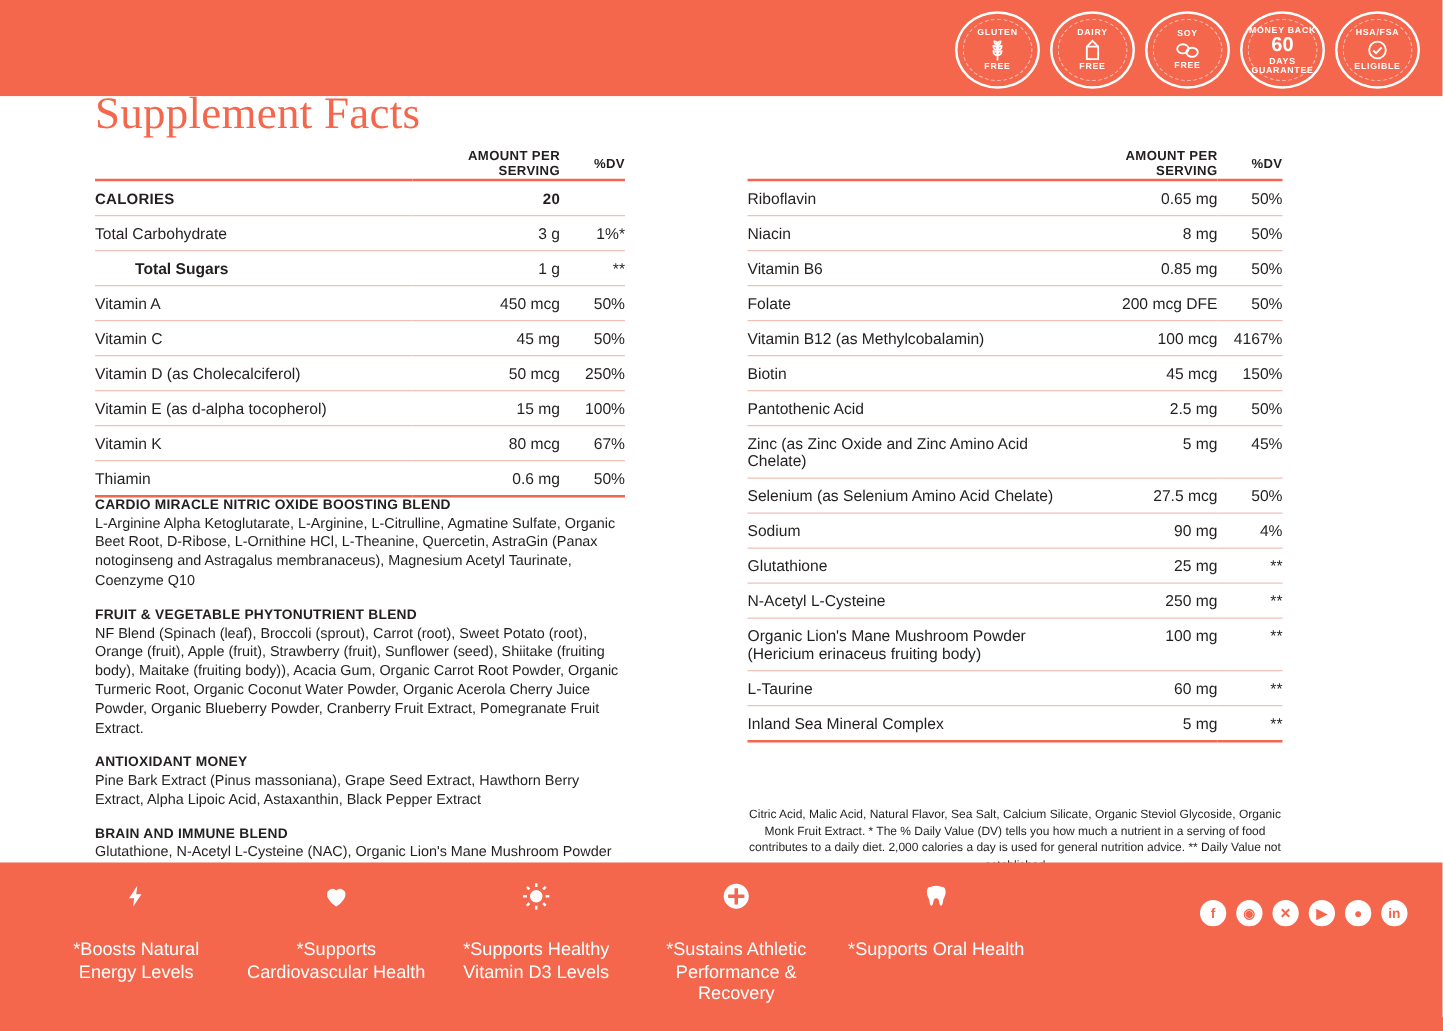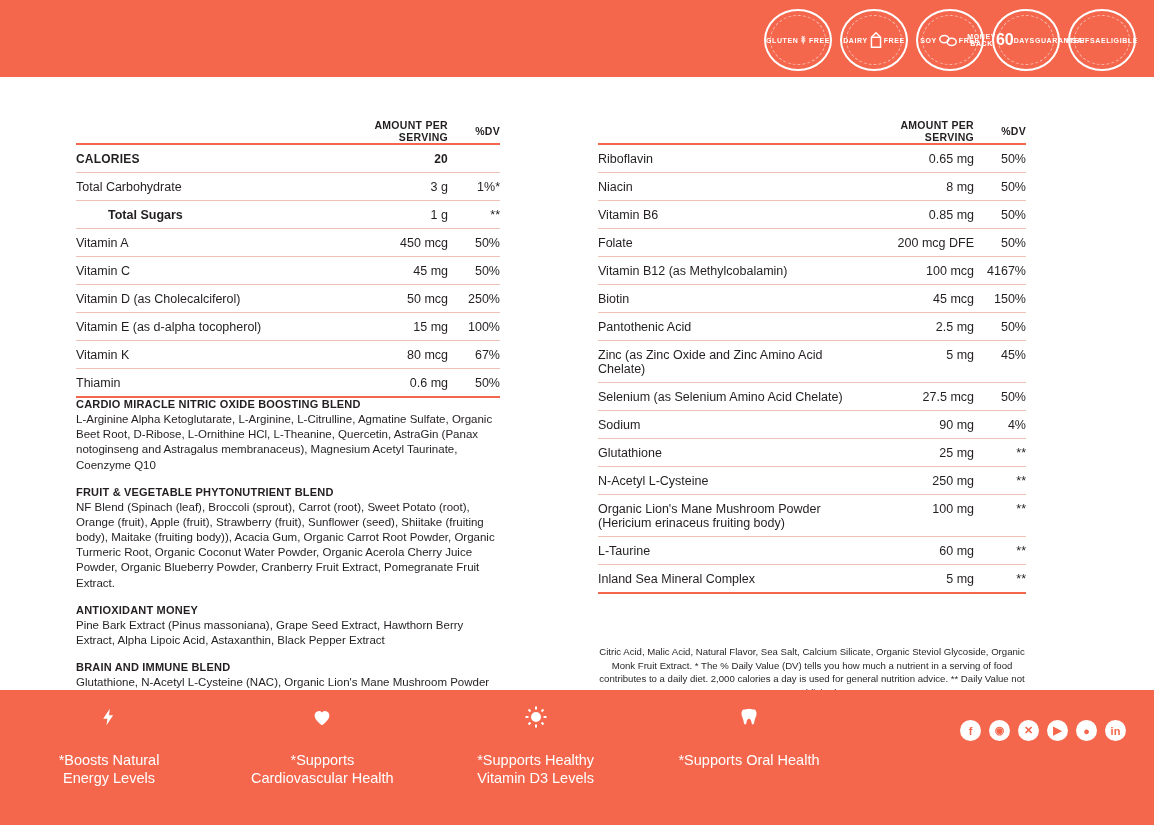--- a/index.html
+++ b/index.html
@@ -19,21 +19,21 @@
     background:#f4674d;
   }
   .badges {
     position:absolute; right:18px; top:9px;
     display:flex; gap:8px; align-items:center;
   }
   .badge {
     width:68px; height:62px; border-radius:50%;
     border:2px solid #ffffff;
     color:#ffffff;
-    display:flex; flex-direction:row; align-items:center; justify-content:center;
+    display:flex; flex-direction:column; align-items:center; justify-content:center;
     text-align:center;
     position:relative;
   }
   .badge .bdg-top { font-size:7px; letter-spacing:.6px; font-weight:bold; }
   .badge .bdg-mid { font-size:16px; font-weight:bold; line-height:1; margin:1px 0; }
   .badge .bdg-bot { font-size:7px; letter-spacing:.6px; font-weight:bold; }
   .badge svg { display:block; }
   .badge-ring {
     position:absolute; left:4px; top:4px; right:4px; bottom:4px;
     border:1px dashed rgba(255,255,255,.55); border-radius:50%;
@@ -170,20 +170,21 @@
             <path d="M8 12.5l2.6 2.6L16 9.6"></path>
         </svg>
         <div class="bdg-bot">ELIGIBLE</div>
       </div>
 
     </div>
   </div>
 
   <div class="content">
 
+    <div class="title">Supplement Facts</div>
 
     <div class="col col-left">
       <table class="facts">
         <thead>
           <tr class="hdr-row">
             <th class="blank"></th>
             <th class="amt">AMOUNT PER SERVING</th>
             <th class="dv">%DV</th>
           </tr>
         </thead>
@@ -384,20 +385,29 @@
       <div class="benefit">
         <div class="bicon">
           <svg width="24" height="24" viewBox="0 0 24 24" fill="none" stroke="#fff" stroke-width="2">
             <circle cx="12" cy="12" r="4" fill="#fff"></circle>
             <path d="M12 1.5v3M12 19.5v3M1.5 12h3M19.5 12h3M4.5 4.5l2 2M17.5 17.5l2 2M19.5 4.5l-2 2M6.5 17.5l-2 2"></path>
           </svg>
         </div>
         <div class="btext">*Supports Healthy Vitamin D3 Levels</div>
       </div>
 
+      <div class="benefit">
+        <div class="bicon">
+          <svg width="24" height="24" viewBox="0 0 24 24" fill="#fff">
+            <circle cx="12" cy="12" r="10" fill="#fff"></circle>
+            <path d="M10.6 5.5h2.8v5.1h5.1v2.8h-5.1v5.1h-2.8v-5.1H5.5v-2.8h5.1z" fill="#f4674d"></path>
+          </svg>
+        </div>
+        <div class="btext">*Sustains Athletic Performance &amp; Recovery</div>
+      </div>
 
       <div class="benefit">
         <div class="bicon">
           <svg width="20" height="24" viewBox="0 0 24 24" fill="#fff">
               <path d="M12 2c-3 0-4 1-6 1S3 5 3 8c0 4 2 5 2.5 9 .3 2.5 1 4 2 4s1.3-1.6 1.8-4c.4-2 1.2-3 2.7-3s2.3 1 2.7 3c.5 2.4.8 4 1.8 4s1.7-1.5 2-4C19 13 21 12 21 8c0-3-1-5-3-5s-3-1-6-1z"></path>
             </svg>
         </div>
         <div class="btext">*Supports Oral Health</div>
       </div>
 

